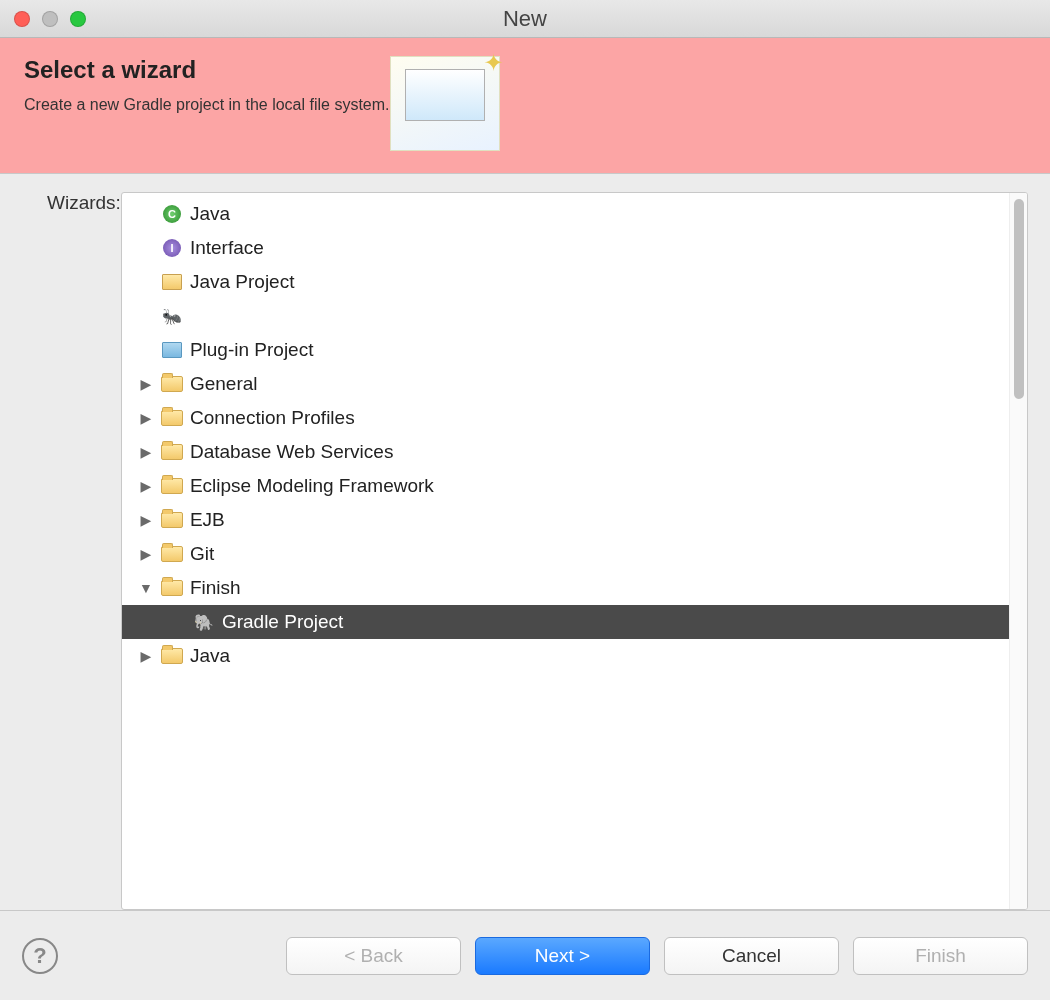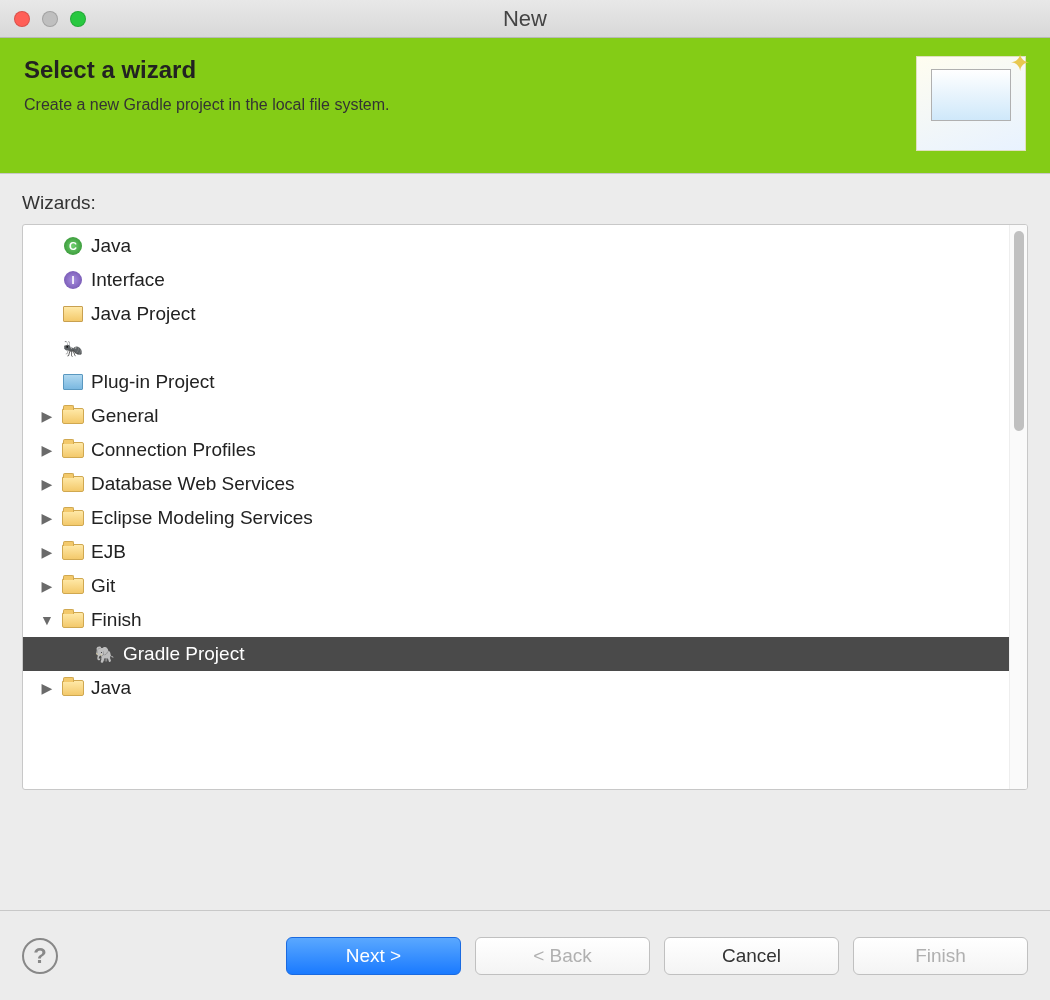--- a/index.html
+++ b/index.html
@@ -27,25 +27,24 @@
 }
 .light { width: 16px; height: 16px; border-radius: 50%; border: 0.5px solid rgba(0,0,0,0.15); }
 .light.red { background: #ff5f57; }
 .light.yellow { background: #bfbfbf; }
 .light.green { background: #28c840; }
 .titlebar-title {
   position: absolute; left: 0; right: 0; text-align: center;
   font-size: 22px; color: #444;
 }
 .header-panel {
-  background: #84cc16;
+  background: #fca5a5;
   border-bottom: 1px solid #c8c8c8;
   padding: 18px 24px 22px 24px;
   display: flex;
-  justify-content: space-between;
   align-items: flex-start;
 }
 .header-text h1 { font-size: 24px; font-weight: 700; color: #222; margin-bottom: 12px; }
 .header-text p { font-size: 16px; color: #333; }
 .header-icon {
   width: 110px; height: 95px;
   background: linear-gradient(160deg, #fffdf0, #e8f2ff);
   border: 1px solid #e0e0c0;
   position: relative;
 }
@@ -57,21 +56,22 @@
 }
 .header-icon::after {
   content: "✦";
   position: absolute; right: -5px; top: -8px;
   font-size: 24px; color: #e8c850;
 }
 .body-panel {
   flex: 1;
   padding: 18px 22px 0 22px;
   display: flex;
-  flex-direction: column;
+  flex-direction: row;
+  margin-left: 25px;
 }
 .wizards-label { font-size: 19px; color: #333; margin-bottom: 10px; }
 .filter-input {
   width: 100%;
   height: 36px;
   border: 1px solid #c8c8c8;
   border-radius: 5px;
   padding: 0 14px;
   font-size: 19px;
   color: #333;
@@ -265,21 +265,21 @@
           <span class="icon">
             <div class="folder-icon"></div>
           </span>
           <span>Database Web Services</span>
         </div>
         <div class="tree-item depth-1">
           <span class="arrow">▶</span>
           <span class="icon">
             <div class="folder-icon"></div>
           </span>
-          <span>Eclipse Modeling Services</span>
+          <span>Eclipse Modeling Framework</span>
         </div>
         <div class="tree-item depth-1">
           <span class="arrow">▶</span>
           <span class="icon">
             <div class="folder-icon"></div>
           </span>
           <span>EJB</span>
         </div>
         <div class="tree-item depth-1">
           <span class="arrow">▶</span>
@@ -310,17 +310,17 @@
     <div class="scrollbar-track">
       <div class="scrollbar-thumb"></div>
     </div>
   </div>
   <div style="height:120px"></div>
 </div>
 
 <div class="footer">
   <div class="help-btn">?</div>
   <div class="footer-spacer"></div>
+  <button class="btn disabled">&lt; Back</button>
   <button class="btn primary">Next &gt;</button>
-  <button class="btn disabled">&lt; Back</button>
   <button class="btn">Cancel</button>
   <button class="btn disabled">Finish</button>
 </div>
 
 </body></html>

